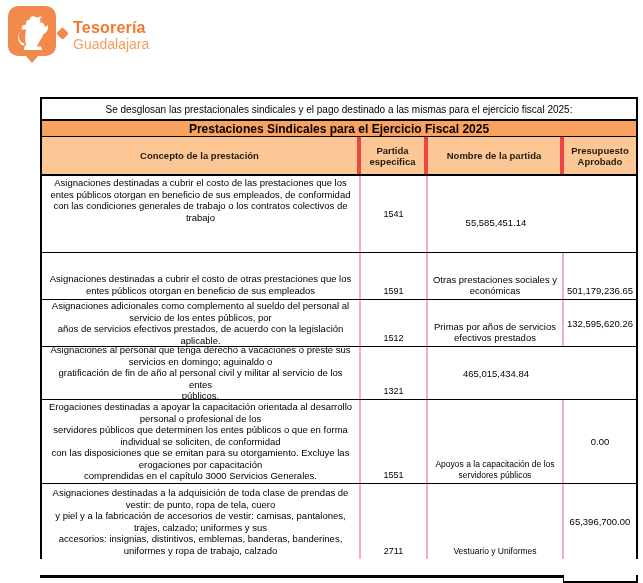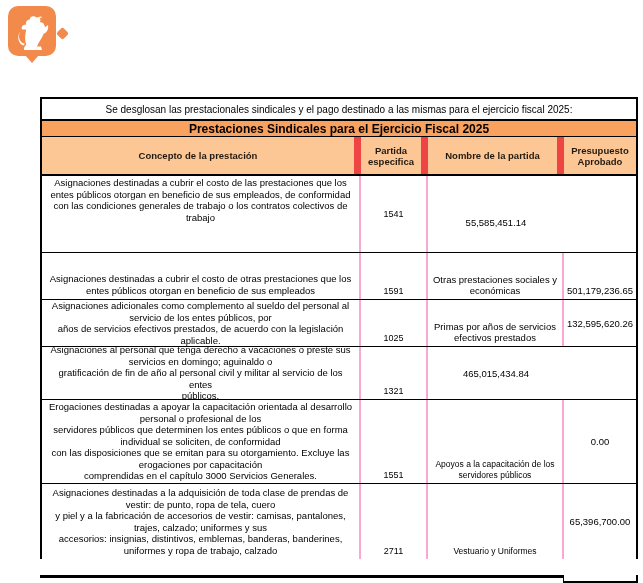--- a/index.html
+++ b/index.html
@@ -25,21 +25,21 @@
   .tbl { position:absolute; left:40px; top:97px; width:598px;
          border:2px solid #000; border-bottom:none; background:#fff; }
   .intro-row { height:22px; border-bottom:2px solid #000;
                display:flex; align-items:center; justify-content:center;
                font-size:10px; text-align:center; }
   .band { height:16px; border-bottom:1px solid #000;
           display:flex; align-items:center; justify-content:center;
           font-size:12px; font-weight:bold; color:#000; }
   .grid-row { display:grid; grid-template-columns:319px 67px 136px 72px; }
   .head-row { height:39px; border-bottom:2px solid #000; }
-  .head-cell { border-right:7px solid #ef4444; display:flex; align-items:center;
+  .head-cell { border-right:4px solid #ef4444; display:flex; align-items:center;
                justify-content:center; text-align:center; font-weight:bold;
                font-size:9.5px; line-height:11px; color:#221a10;
                white-space:pre-line; padding:2px 3px; }
   .head-cell:last-child { border-right:none; }
 
   .data-row { border-bottom:1px solid #000; }
   .data-row.last { border-bottom:none; }
   .cell { border-right:2px solid #f9a8d4; display:flex; justify-content:center;
           text-align:center; padding:1px 4px; overflow:hidden; }
   .cell:last-child { border-right:none; }
@@ -78,20 +78,24 @@
         C21.4 5.8 17.6 7.4 17.8 10.6 C15 10.8 13.4 13.2 14.2 15.8
         C10.8 15.2 9 17.8 10 20.4 L14.2 20.4
         C13.2 25.8 12.4 31.2 14.4 35.4 C12.6 37 11.6 39 12 41 Z"></path>
       <path fill="#ffffff" d="M11.5 36.5 C6.5 35 4.5 28 8.2 22.5
         C5.2 29 8.4 34 13 34.8 Z"></path>
       <path fill="#ffffff" d="M25.5 9.5 C26.8 7.5 29 6.8 30.4 8.2
         C29 8.4 27.4 9.2 26.6 10.4 Z"></path>
     </svg>
   </div>
   <div class="brand-diamond" style="background: rgb(242, 138, 75);"></div>
+  <div class="brand-text">
+    <div class="brand-line1" style="color: rgb(244, 119, 42);">Tesorería</div>
+    <div class="brand-line2" style="color: rgb(245, 158, 98);">Guadalajara</div>
+  </div>
 
   <div class="tbl">
 
     <div class="intro-row">Se desglosan las prestacionales sindicales y el pago destinado a las mismas para el ejercicio fiscal 2025:</div>
 
     <div class="band" style="background: rgb(249, 161, 94);">Prestaciones Sindicales para el Ejercicio Fiscal 2025</div>
 
     <div class="grid-row head-row" style="background: rgb(253, 199, 149);">
       <div class="head-cell">Concepto de la prestación</div>
       <div class="head-cell">Partida
@@ -117,21 +121,21 @@
       <div class="cell nombre v-bot">Otras prestaciones sociales y
 económicas</div>
       <div class="cell monto v-bot">501,179,236.65</div>
     </div>
 
     <div class="grid-row data-row r3">
       <div class="cell concepto v-mid">Asignaciones adicionales como complemento al sueldo del personal al
 servicio de los entes públicos, por
 años de servicios efectivos prestados, de acuerdo con la legislación
 aplicable.</div>
-      <div class="cell partida v-bot">1025</div>
+      <div class="cell partida v-bot">1512</div>
       <div class="cell nombre v-bot">Primas por años de servicios
 efectivos prestados</div>
       <div class="cell monto v-mid">132,595,620.26</div>
     </div>
 
     <div class="grid-row data-row r4">
       <div class="cell concepto v-mid">Asignaciones al personal que tenga derecho a vacaciones o preste sus
 servicios en domingo; aguinaldo o
 gratificación de fin de año al personal civil y militar al servicio de los entes
 públicos.</div>

